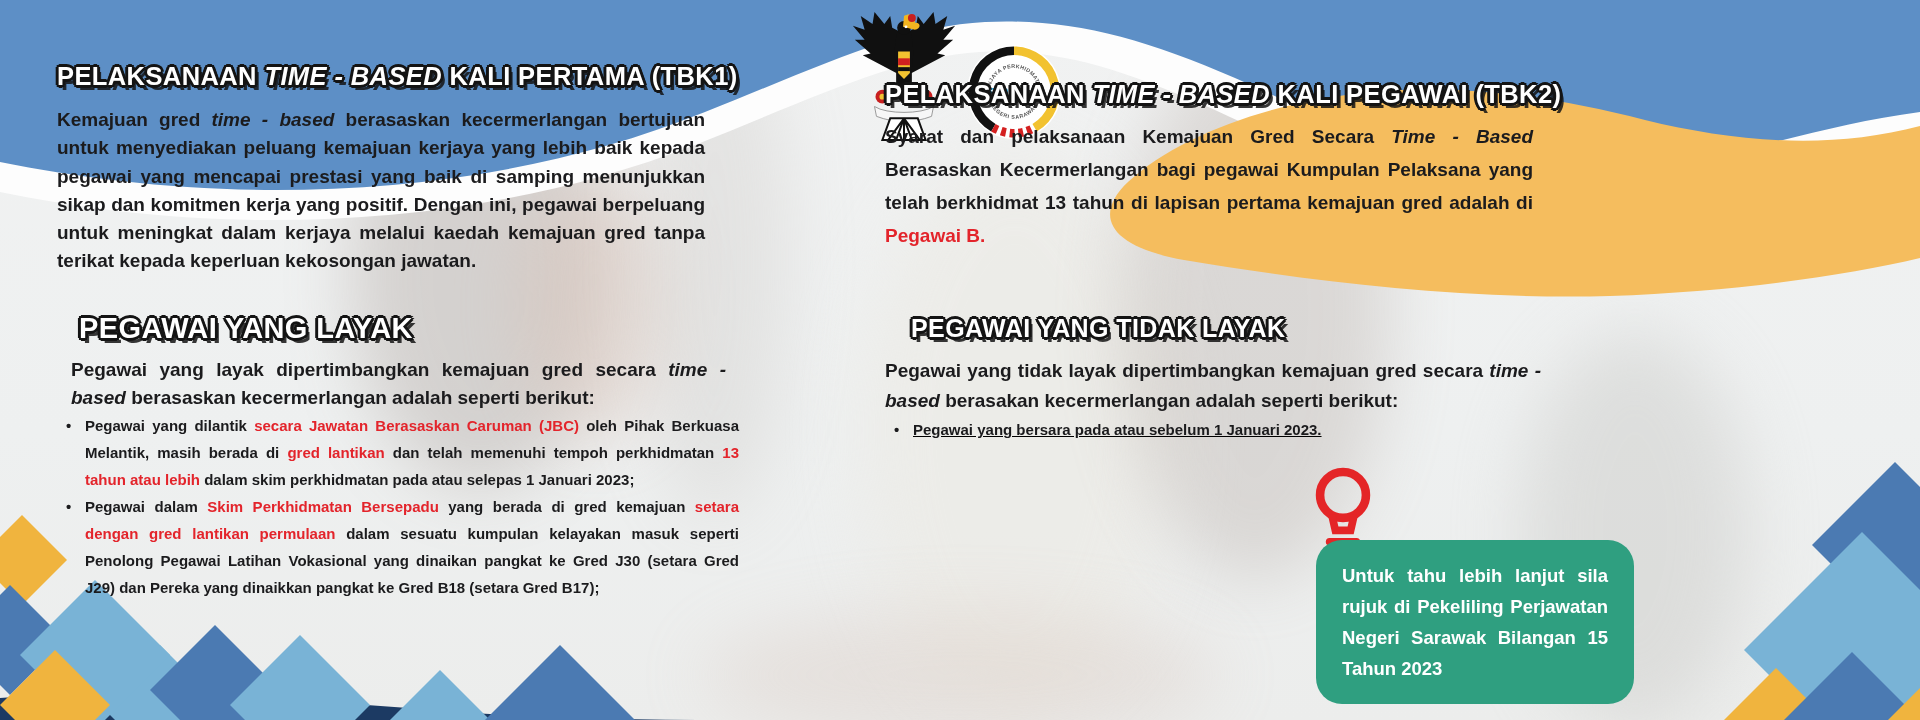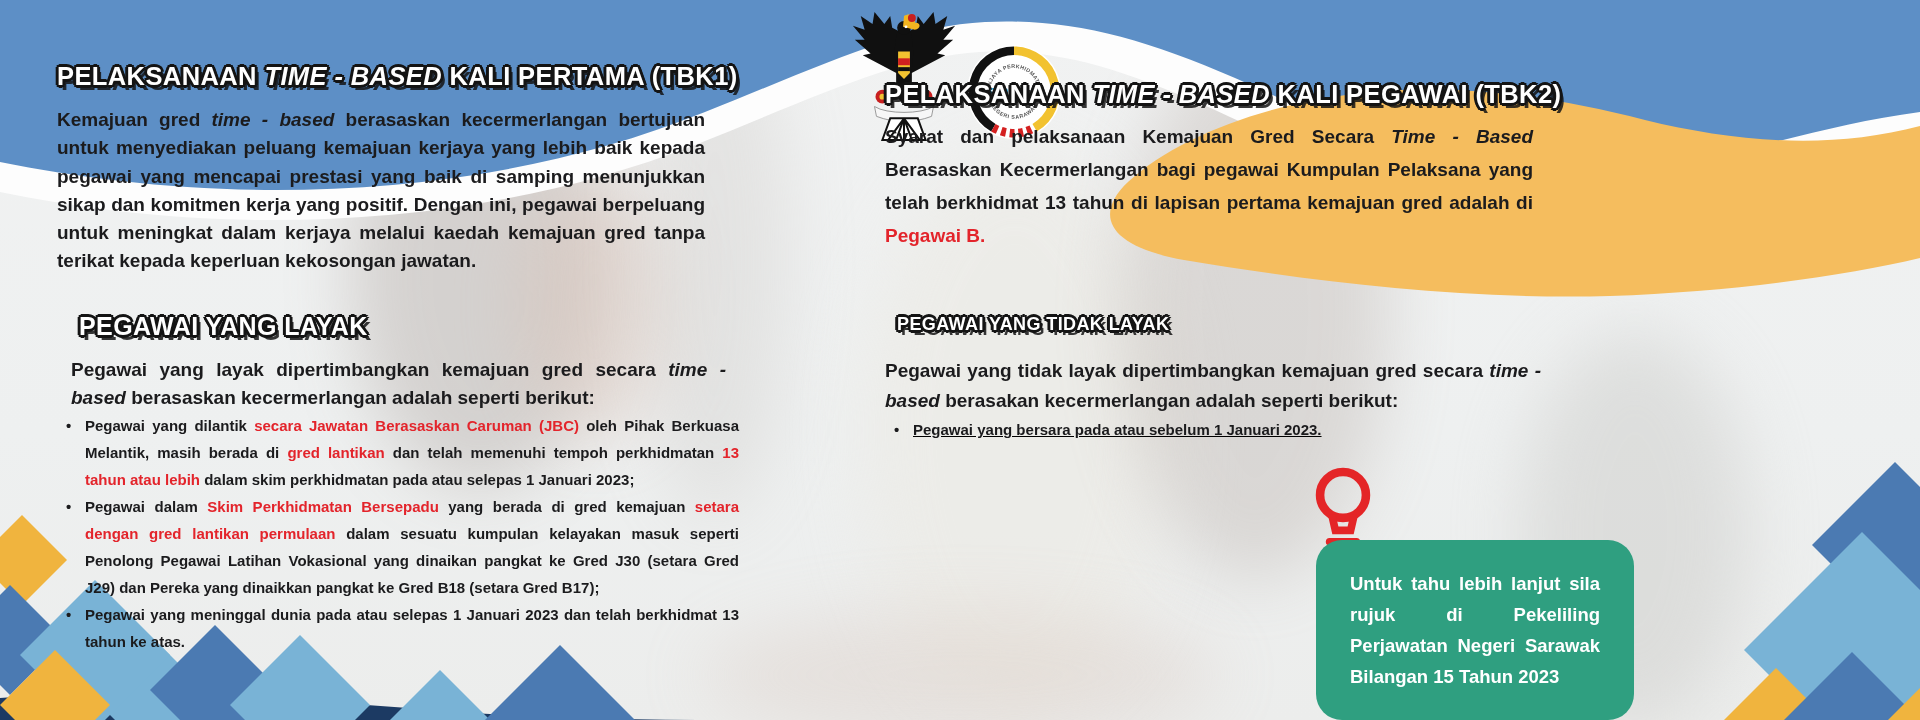--- a/index.html
+++ b/index.html
@@ -34,21 +34,21 @@
   ul.blist li{
     position:relative;padding-left:26px;margin:0;font-weight:700;color:#1b1b1d;
     font-size:15px;line-height:27px;text-align:justify;
   }
   ul.blist li::before{content:"•";position:absolute;left:7px;top:0;}
   .note-box{
     position:absolute;left:1316px;top:540px;width:318px;box-sizing:border-box;
     background:#2f9f80;border-radius:26px;padding:20px 26px;
   }
   .note-box p{
-    margin:8px;color:#ffffff;font-weight:700;font-size:18.5px;line-height:31px;text-align:justify;
+    margin:0;color:#ffffff;font-weight:700;font-size:18.5px;line-height:31px;text-align:justify;
   }
   .abs{position:absolute;}
 </style>
 </head>
 <body>
 
 <div class="stage">
 
   <div class="blob" style="left:350px;top:60px;width:260px;height:430px;background:#8a7a72;opacity:.26;"></div>
   <div class="blob" style="left:520px;top:170px;width:150px;height:270px;background:#d9b8a8;opacity:.30;"></div>
@@ -132,35 +132,34 @@
       <textPath href="#ringBottom" startOffset="50%" text-anchor="middle">NEGERI SARAWAK</textPath>
     </text>
     <text x="50" y="56" text-anchor="middle" font-size="16" font-weight="bold" fill="#2ba7dd">SPANS</text>
   </svg>
 
   <div class="col" style="left:57px;top:0;width:660px;">
     <h1 class="outline-title abs" style="left:0;top:62px;">
       <span>PELAKSANAAN </span><span class="it">TIME - BASED</span><span> KALI PERTAMA (TBK1)</span>
     </h1>
     <p class="body-txt abs" style="left:0;top:106px;width:648px;"><span class="sg">Kemajuan gred </span><span class="sg it">time - based</span><span class="sg"> berasaskan kecermerlangan bertujuan untuk menyediakan peluang kemajuan kerjaya yang lebih baik kepada pegawai yang mencapai prestasi yang baik di samping menunjukkan sikap dan komitmen kerja yang positif. Dengan ini, pegawai berpeluang untuk meningkat dalam kerjaya melalui kaedah kemajuan gred tanpa terikat kepada keperluan kekosongan jawatan.</span></p>
-    <h2 class="outline-title abs" style="left:7px;top:312px;font-size:25px;padding-left:15px;">PEGAWAI YANG LAYAK</h2>
+    <h2 class="outline-title abs" style="left:7px;top:312px;font-size:29px;padding-left:15px;">PEGAWAI YANG LAYAK</h2>
     <p class="body-txt abs" style="left:0;top:356px;width:655px;line-height:28px;margin-left:14px;"><span class="sg">Pegawai yang layak dipertimbangkan kemajuan gred secara </span><span class="sg it">time - based</span><span class="sg"> berasaskan kecermerlangan adalah seperti berikut:</span></p>
     <ul class="blist abs" style="left:0;top:412px;width:680px;">
         <li><span class="sg">Pegawai yang dilantik </span><span class="sg rd">secara Jawatan Berasaskan Caruman (JBC)</span><span class="sg"> oleh Pihak Berkuasa Melantik, masih berada di </span><span class="sg rd">gred lantikan</span><span class="sg"> dan telah memenuhi tempoh perkhidmatan </span><span class="sg rd">13 tahun atau lebih</span><span class="sg"> dalam skim perkhidmatan pada atau selepas 1 Januari 2023;</span></li>
         <li><span class="sg">Pegawai dalam </span><span class="sg rd">Skim Perkhidmatan Bersepadu</span><span class="sg"> yang berada di gred kemajuan </span><span class="sg rd">setara dengan gred lantikan permulaan</span><span class="sg"> dalam sesuatu kumpulan kelayakan masuk seperti Penolong Pegawai Latihan Vokasional yang dinaikan pangkat ke Gred J30 (setara Gred J29) dan Pereka yang dinaikkan pangkat ke Gred B18 (setara Gred B17);</span></li>
-        <li><span class="sg">Pegawai yang meninggal dunia pada atau selepas 1 Januari 2023 dan telah berkhidmat 13 tahun ke atas.</span></li>
       </ul>
   </div>
 
   <div class="col" style="left:885px;top:0;width:680px;">
     <h1 class="outline-title abs" style="left:0;top:80px;">
       <span>PELAKSANAAN </span><span class="it">TIME - BASED</span><span> KALI PEGAWAI (TBK2)</span>
     </h1>
     <p class="body-txt abs" style="left:0;top:120px;width:648px;line-height:33px;"><span class="sg">Syarat dan pelaksanaan Kemajuan Gred Secara </span><span class="sg it">Time - Based</span><span class="sg"> Berasaskan Kecermerlangan bagi pegawai Kumpulan Pelaksana yang telah berkhidmat 13 tahun di lapisan pertama kemajuan gred adalah di </span><span class="sg rd">Pegawai B.</span></p>
-    <h2 class="outline-title abs" style="left:12px;top:314px;font-size:18px;text-align:right;">PEGAWAI YANG TIDAK LAYAK</h2>
+    <h2 class="outline-title abs" style="left:26px;top:314px;font-size:25px;text-align:right;">PEGAWAI YANG TIDAK LAYAK</h2>
     <p class="body-txt abs" style="left:0;top:356px;width:656px;line-height:29.5px;"><span class="sg">Pegawai yang tidak layak dipertimbangkan kemajuan gred secara </span><span class="sg it">time - based</span><span class="sg"> berasakan kecermerlangan adalah seperti berikut:</span></p>
     <ul class="blist abs" style="left:0;top:416px;width:650px;text-decoration:underline;">
         <li><span class="sg">Pegawai yang bersara pada atau sebelum 1 Januari 2023.</span></li>
       </ul>
   </div>
 
   <svg class="abs" style="left:1300px;top:466px;" width="86" height="100" viewBox="0 0 90 104">
     <g stroke="#e42527" fill="none" stroke-linecap="round">
       <circle cx="45" cy="30" r="24" stroke-width="9"></circle>
       <path d="M34,54 L37,67 L53,67 L56,54" stroke-width="8"></path>

